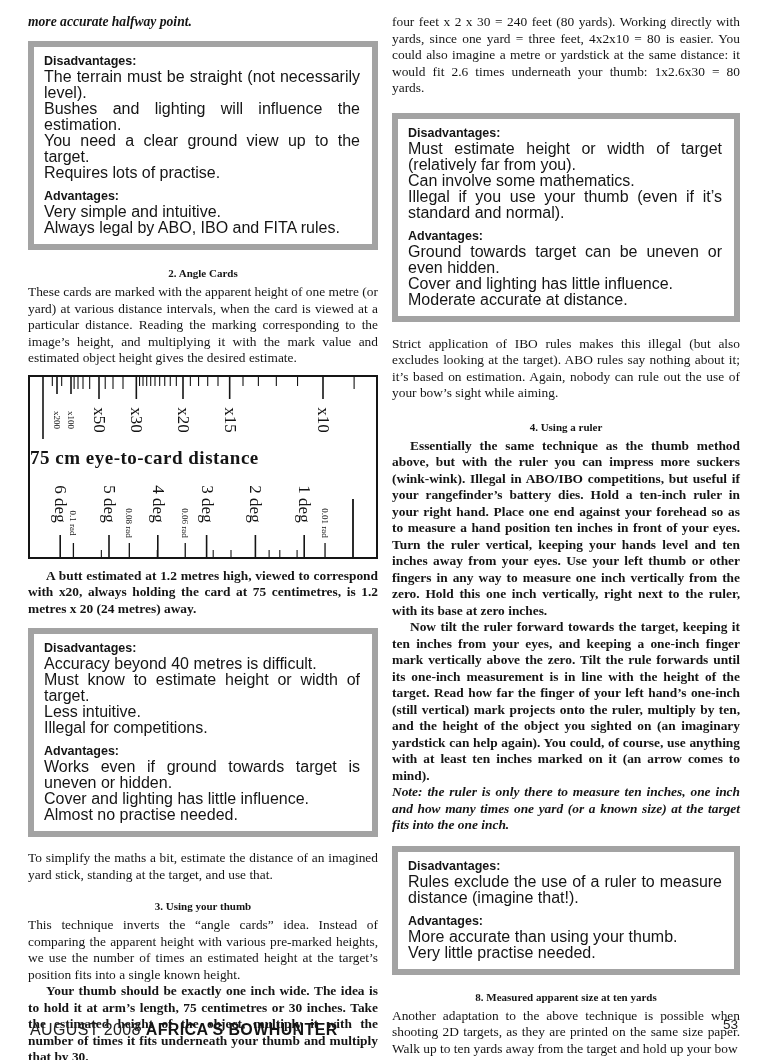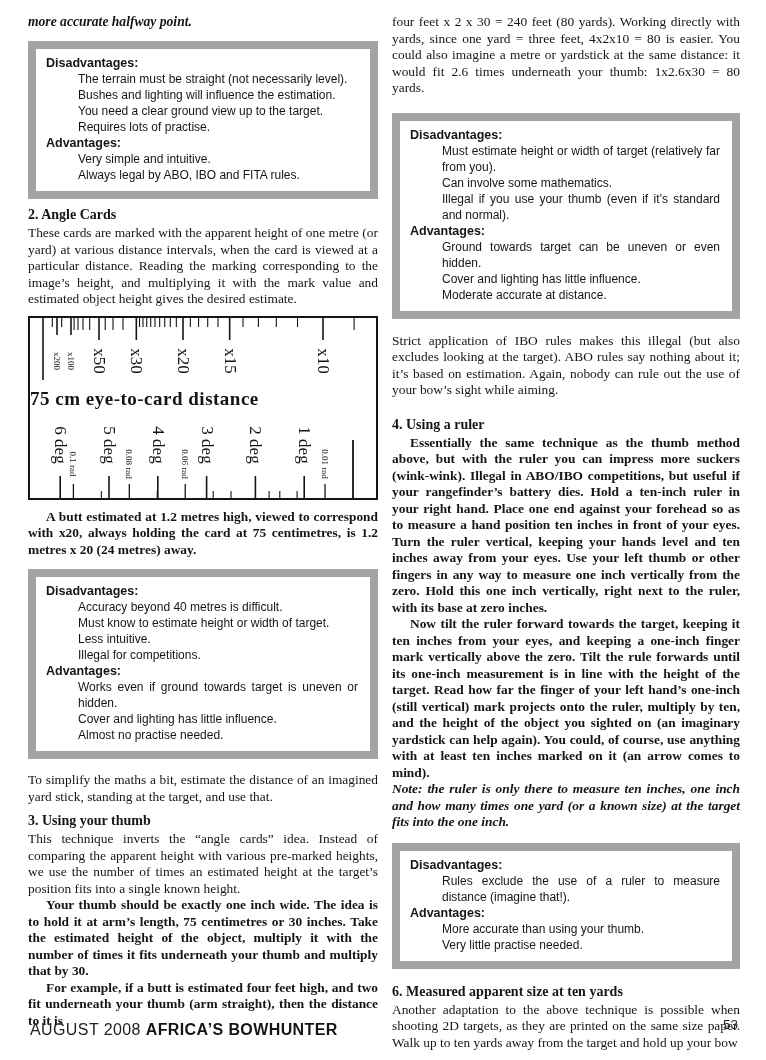--- a/index.html
+++ b/index.html
@@ -7,30 +7,30 @@
     position:relative; width:766px; height:1060px; background:#ffffff;
     font-family:"Liberation Serif", serif; color:#151515; overflow:hidden;border-radius:18px;
   }
   .col { position:absolute; top:0; }
   .col-left  { left:28px;  width:350px; }
   .col-right { left:392px; width:348px; }
 
   p.body { margin:0; font-size:13.4px; line-height:16.5px; text-align:justify; }
   p.indent { text-indent:18px;font-weight:bold; }
   .cont-line { margin:14px 0 0 0; font-size:13.6px; font-weight:bold; font-style:italic; }
-  .sec-heading { margin:7px 0 2px 0; font-size:14px; font-weight:bold; line-height:17px; }
+  .sec-heading { margin:15px 0 2px 0; font-size:11px; font-weight:bold; line-height:17px;text-align:center; }
   .note { font-weight:bold; font-style:italic; }
 
   .adv-box {
-    border:8px solid #a3a3a3; margin-top:11px; padding:6px 12px 8px 10px;
+    border:6px solid #a3a3a3; margin-top:11px; padding:6px 12px 8px 10px;
     font-family:"Liberation Sans", sans-serif;
   }
   .box-label { font-size:12.5px; font-weight:bold; line-height:16px; }
-  .box-label.gap { margin-top:0; }
-  .box-line { font-size:12px; line-height:16px; text-align:justify;margin-left:32px; }
+  .box-label.gap { margin-top:7px; }
+  .box-line { font-size:16px; line-height:16px; text-align:justify; }
 
   .figure {
     position:relative; margin:8px 0 9px 0; width:350px; height:184px;
     border:2px solid #151515; box-sizing:border-box; background:#fff;
   }
   .vlabel {
     position:absolute; white-space:nowrap; color:#151515;
     transform:translate(-50%,-50%) rotate(90deg);
     font-family:"Liberation Serif", serif;
   }
@@ -211,21 +211,21 @@
       <div>
           <div class="box-line">Rules exclude the use of a ruler to measure distance (imagine that!).</div>
         </div>
       <div class="box-label gap">Advantages:</div>
       <div>
           <div class="box-line">More accurate than using your thumb.</div>
           <div class="box-line">Very little practise needed.</div>
         </div>
     </div>
 
-    <h3 class="sec-heading" style="margin-top:14px">6. Measured apparent size at ten yards</h3>
+    <h3 class="sec-heading" style="margin-top:14px">8. Measured apparent size at ten yards</h3>
     <p class="body">Another adaptation to the above technique is possible when shooting 2D targets, as they are printed on the same size paper. Walk up to ten yards away from the target and hold up your bow</p>
   </div>
 
   <div class="footer-left">
     <span>AUGUST 2008</span>
     <b>AFRICA’S BOWHUNTER</b>
   </div>
   <div class="page-num">53</div>
 
 </div>

